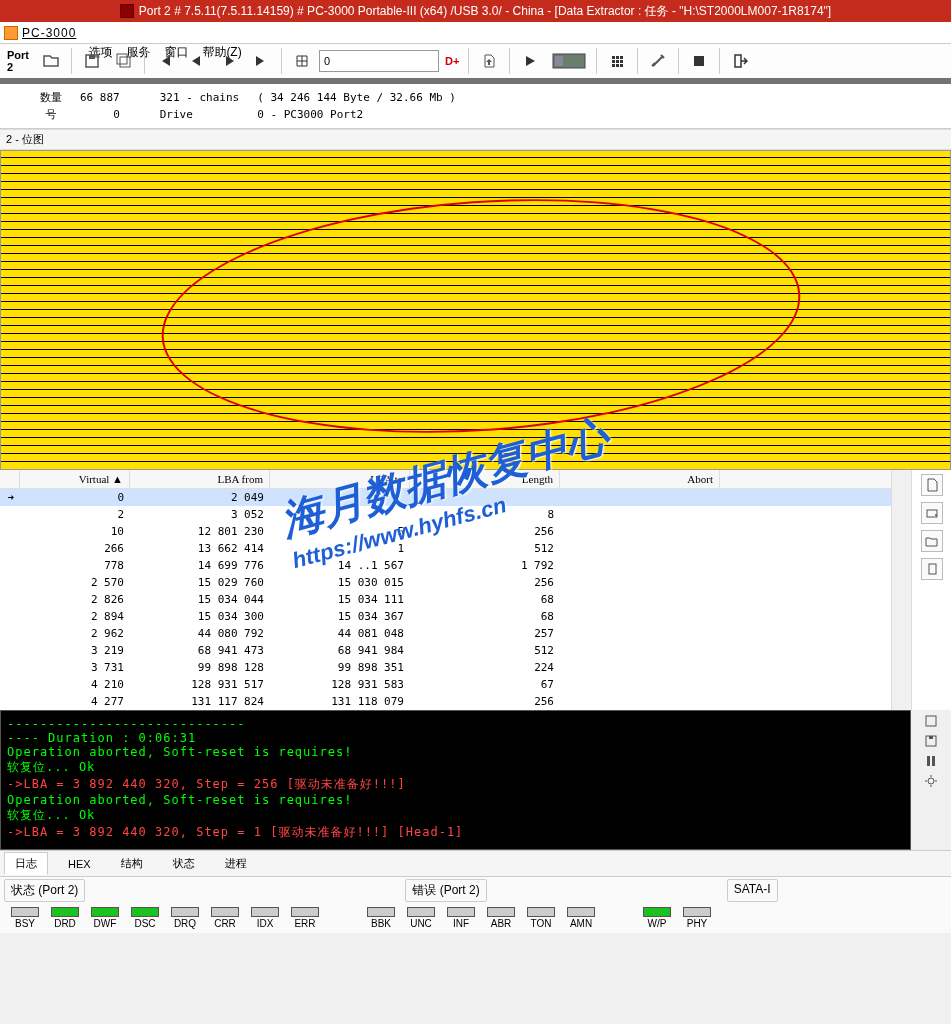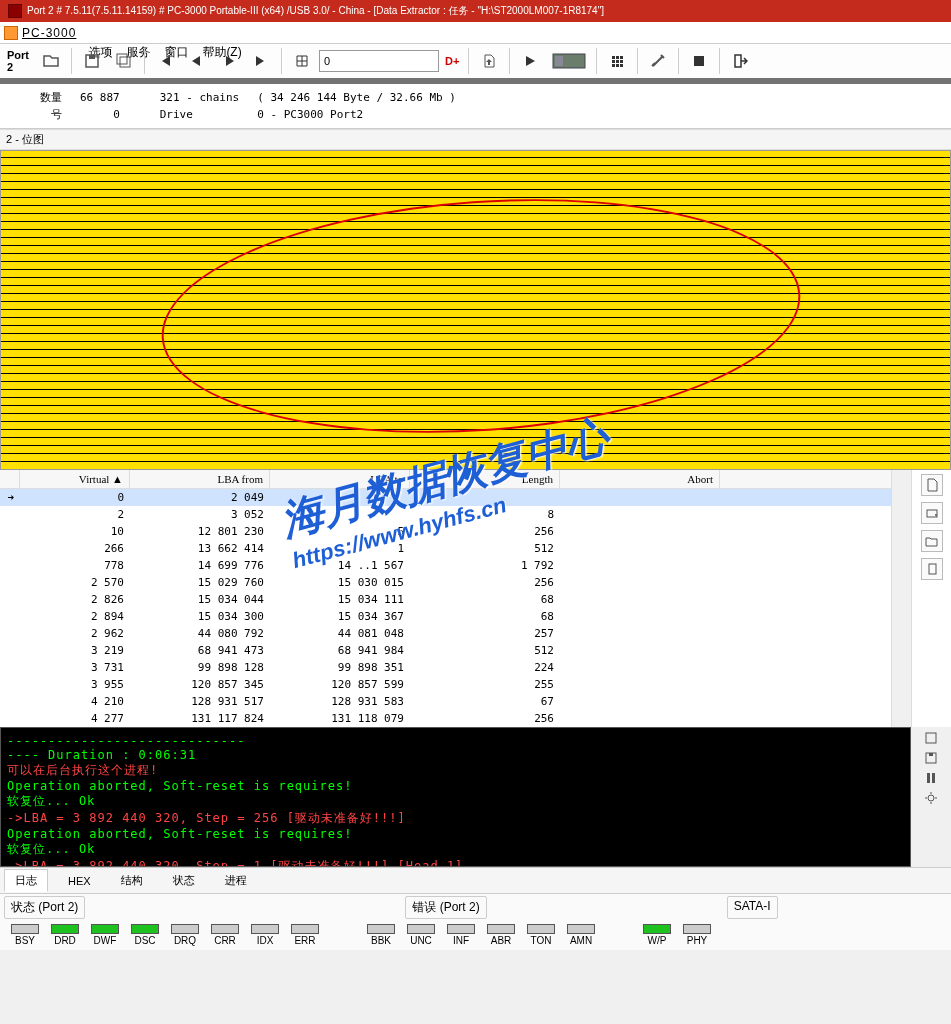--- a/index.html
+++ b/index.html
@@ -1,30 +1,30 @@
 <!DOCTYPE html>
 <html><head>
 <meta charset="utf-8">
 <style>
 * { box-sizing: border-box; margin: 0; padding: 0; }
 body { font-family: "Microsoft YaHei", Tahoma, sans-serif; font-size: 12px; background: #f0f0f0; width: 951px; }
-.titlebar { background: #c42b1c; color: #fff; height: 22px; line-height: 22px; padding: 0 8px; font-size: 10px; display: flex; align-items: center; }
+.titlebar { background: #c42b1c; color: #fff; height: 22px; line-height: 22px; padding: 0 16px; font-size: 12px; display: flex; align-items: center; justify-content: center; }
 .titlebar .icon { width: 14px; height: 14px; background: #8b0000; margin-right: 5px; border: 1px solid #600; }
 .menubar { background: #fff; border-bottom: 1px solid #ccc; height: 22px; display: flex; align-items: center; padding: 0 4px; font-size: 12px; }
 .menubar .appicon { width: 14px; height: 14px; background: #ff9933; margin-right: 4px; border: 1px solid #cc6600; }
 .menubar .brand { margin-right: 12px; letter-spacing: 1px; text-decoration: underline; }
 .menubar .item { margin-right: 14px; cursor: default; margin-top: 39px; }
 .toolbar { background: #fdfdfd; border-bottom: 6px solid #737373; height: 40px; display: flex; align-items: center; padding: 2px 4px; gap: 2px; }
 .tbtn { width: 30px; height: 30px; border: 1px solid transparent; display: flex; align-items: center; justify-content: center; font-size: 14px; cursor: pointer; }
 .tsep { width: 1px; height: 26px; background: #ccc; margin: 0 3px; }
 .port2 { font-weight: bold; font-size: 11px; padding: 0 2px; }
 .tinput { height: 22px; border: 1px solid #999; padding: 0 4px; font-size: 11px; }
 .infopanel { background: #fff; border-bottom: 1px solid #ccc; padding: 4px 30px; font-size: 11px; }
 .infopanel table td { padding: 0 8px; text-align: right; font-family: Consolas, monospace; }
-.infopanel table td:first-child { text-align: right; }
+.infopanel table td:first-child { text-align: center; }
 .section-label { background: #f5f5f5; font-size: 11px; padding: 2px 6px; border-top: 1px solid #ddd; border-bottom: 1px solid #ddd; }
 .bitmap-area { position: relative; height: 320px; overflow: hidden; background: repeating-linear-gradient(0deg, #ffe000 0px, #ffe000 7px, #000 7px, #000 8px), repeating-linear-gradient(90deg, transparent 0px, transparent 5px, #000 5px, #000 6px); border: 1px solid #999; }
 .bitmap-ellipse { position: absolute; left: 160px; top: 50px; width: 640px; height: 230px; border: 2px solid #d00; border-radius: 50%; transform: rotate(-4deg); }
 .watermark { position: absolute; left: 280px; top: 300px; font-size: 42px; font-weight: bold; color: #1e5fd6; font-style: italic; transform: rotate(-15deg); pointer-events: none; z-index: 10; text-shadow: 1px 1px 2px #fff; }
 .watermark .url { font-size: 22px; display: block; }
 .middle { display: flex; background: #fff; position: relative; }
 .table-area { flex: 1; }
 .table-header { display: flex; background: #f7f7f7; border-bottom: 1px solid #ddd; font-family: Liberation Serif, serif; font-size: 11px; }
 .table-header div { padding: 3px 6px; border-right: 1px solid #ddd; text-align: right; }
 .col-icon { width: 20px; }
@@ -305,28 +305,20 @@
         <div class="table-row">
           <div class="col-icon"></div>
           <div class="col-virt">3 731</div>
           <div class="col-from">99 898 128</div>
           <div class="col-to">99 898 351</div>
           <div class="col-len">224</div>
           <div class="col-ab"></div>
         </div>
         <div class="table-row">
           <div class="col-icon"></div>
-          <div class="col-virt">3 955</div>
-          <div class="col-from">120 857 345</div>
-          <div class="col-to">120 857 599</div>
-          <div class="col-len">255</div>
-          <div class="col-ab"></div>
-        </div>
-        <div class="table-row">
-          <div class="col-icon"></div>
           <div class="col-virt">4 210</div>
           <div class="col-from">128 931 517</div>
           <div class="col-to">128 931 583</div>
           <div class="col-len">67</div>
           <div class="col-ab"></div>
         </div>
         <div class="table-row">
           <div class="col-icon"></div>
           <div class="col-virt">4 277</div>
           <div class="col-from">131 117 824</div>
@@ -359,21 +351,20 @@
           <rect x="4" y="2" width="7" height="10" fill="none" stroke="#555"></rect>
         </svg>
       </div>
   </div>
 </div>
 
 <div class="terminal-wrap">
   <div class="terminal" id="term">
       <div class="green">-----------------------------</div>
       <div class="green">---- Duration  :  0:06:31</div>
-      <div class="red">可以在后台执行这个进程!</div>
       <div class="green">Operation aborted, Soft-reset is requires!</div>
       <div class="green">软复位... Ok</div>
       <div class="red">-&gt;LBA =    3 892 440 320, Step =        256  [驱动未准备好!!!]</div>
       <div class="green">Operation aborted, Soft-reset is requires!</div>
       <div class="green">软复位... Ok</div>
       <div class="red">-&gt;LBA =    3 892 440 320, Step =          1  [驱动未准备好!!!]    [Head-1]</div>
     </div>
   <div class="terminal-tools">
     <div class="rbtn">
         <svg width="14" height="14">

